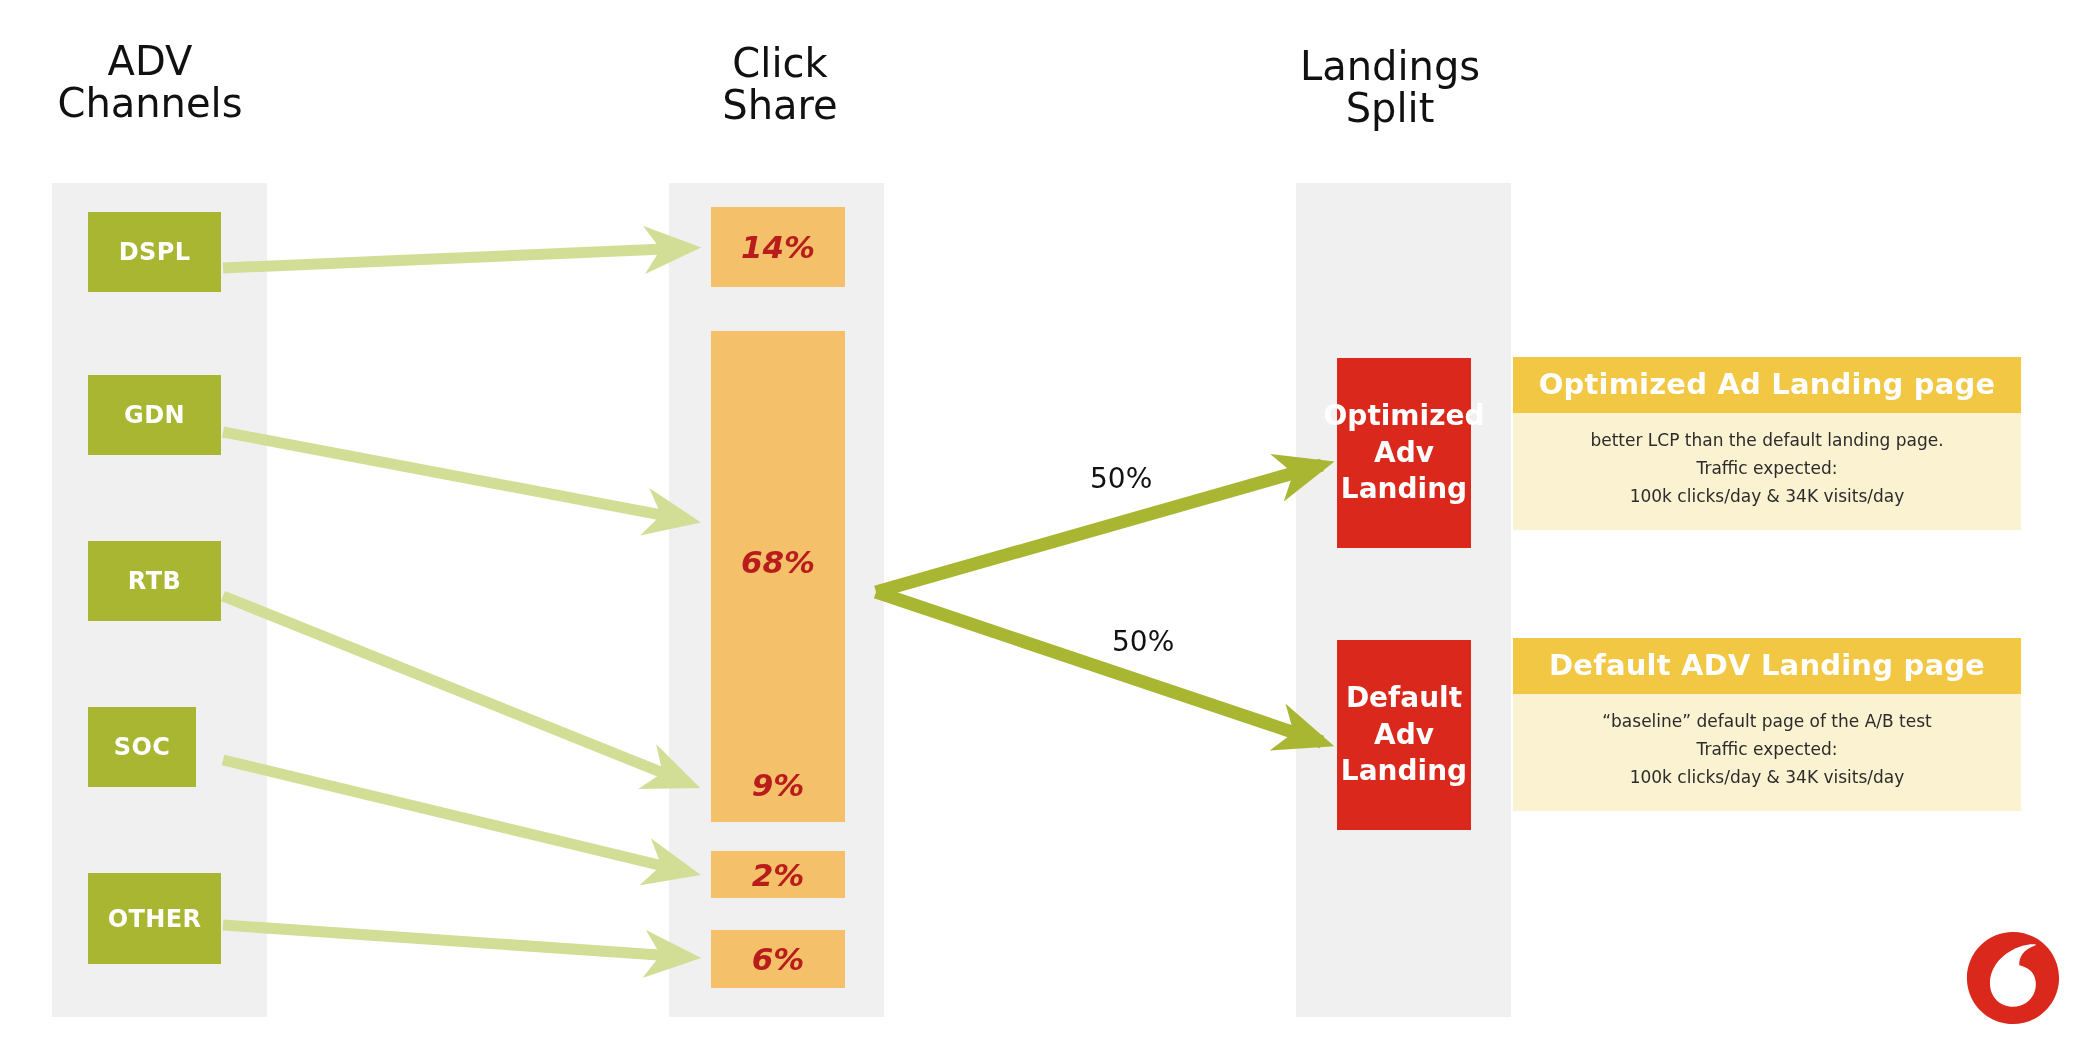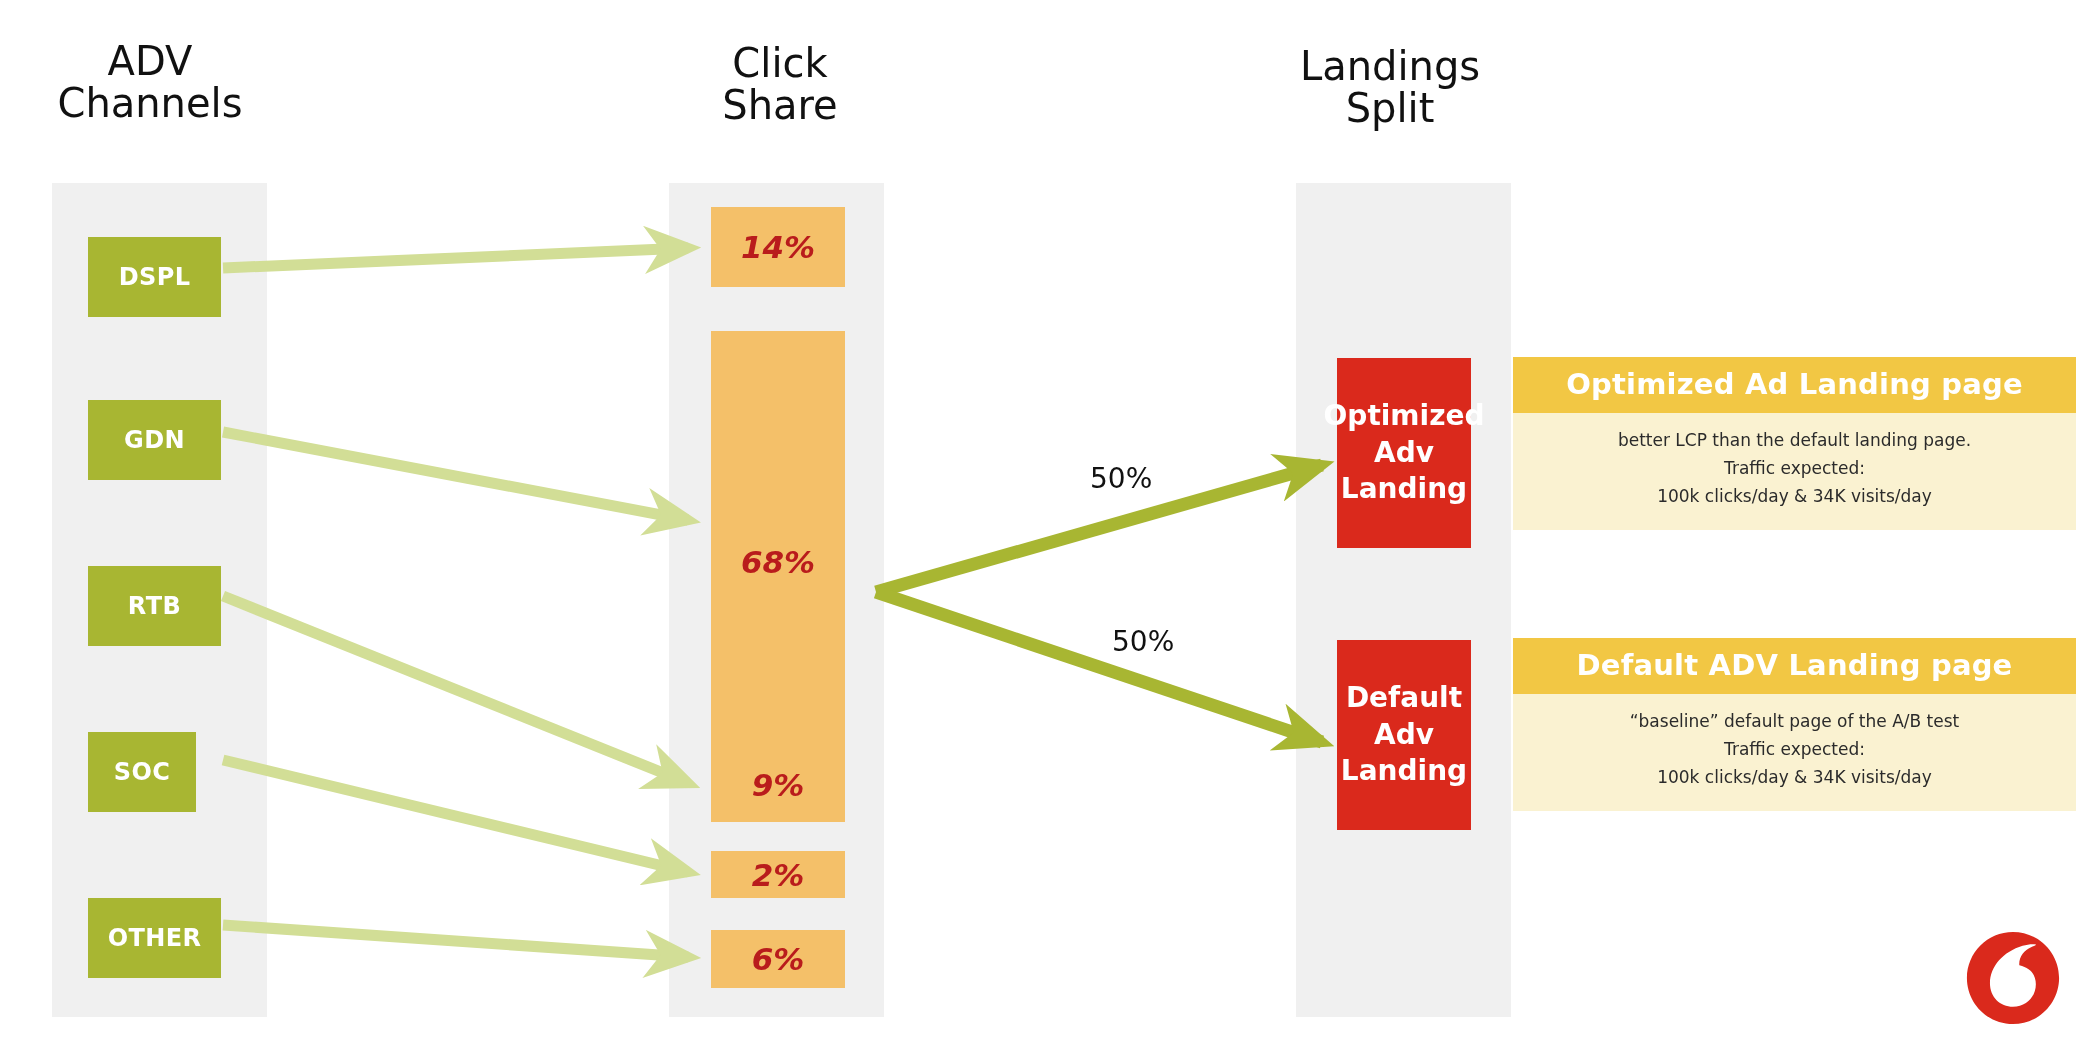--- a/index.html
+++ b/index.html
@@ -47,21 +47,20 @@
     position: absolute;
     background: #a8b632;
     color: #ffffff;
     font-family: "DejaVu Sans", sans-serif;
     font-weight: bold;
     font-size: 24px;
     display: flex;
     align-items: center;
     justify-content: center;
     letter-spacing: 0.4px;
-    margin-top: 25px;
   }
 
   
   .share-bar {
     position: absolute;
     background: #f4c069;
     color: #b91c1c;
     font-family: "DejaVu Sans", sans-serif;
     font-weight: bold;
     font-size: 31px;
@@ -83,21 +82,21 @@
     display: flex;
     align-items: center;
     justify-content: center;
     text-align: center;
     white-space: pre-line;
   }
 
   
   .info-panel {
     position: absolute;
-    width: 563px;
+    width: 508px;
     border-radius: 24px;
   }
   .info-head {
     background: #f2c744;
     color: #ffffff;
     font-family: "DejaVu Sans", sans-serif;
     font-weight: bold;
     font-size: 29px;
     text-align: center;
     padding: 10px 0 12px 0;
@@ -157,21 +156,21 @@
 Split</div>
 
   <div class="lane" id="lane-adv"></div>
   <div class="lane" id="lane-click"></div>
   <div class="lane" id="lane-landings"></div>
 
   <div class="chan-box" style="left: 88px; top: 212px; width: 133px; height: 80px;">DSPL</div>
   <div class="chan-box" style="left: 88px; top: 375px; width: 133px; height: 80px;">GDN</div>
   <div class="chan-box" style="left: 88px; top: 541px; width: 133px; height: 80px;">RTB</div>
   <div class="chan-box" style="left: 88px; top: 707px; width: 108px; height: 80px;">SOC</div>
-  <div class="chan-box" style="left: 88px; top: 873px; width: 133px; height: 80px;">OTHER</div>
+  <div class="chan-box" style="left: 88px; top: 873px; width: 133px; height: 91px;">OTHER</div>
 
   <div class="share-bar" style="left: 711px; top: 207px; width: 134px; height: 80px;">14%</div>
   <div class="share-bar" style="left: 711px; top: 331px; width: 134px; height: 462px;">68%</div>
   <div class="share-bar" style="left: 711px; top: 748px; width: 134px; height: 74px;">9%</div>
   <div class="share-bar" style="left: 711px; top: 851px; width: 134px; height: 47px;">2%</div>
   <div class="share-bar" style="left: 711px; top: 930px; width: 134px; height: 58px;">6%</div>
 
   <div class="landing-box" style="left: 1337px; top: 358px; width: 134px; height: 190px;">Optimized
 Adv
 Landing</div>

